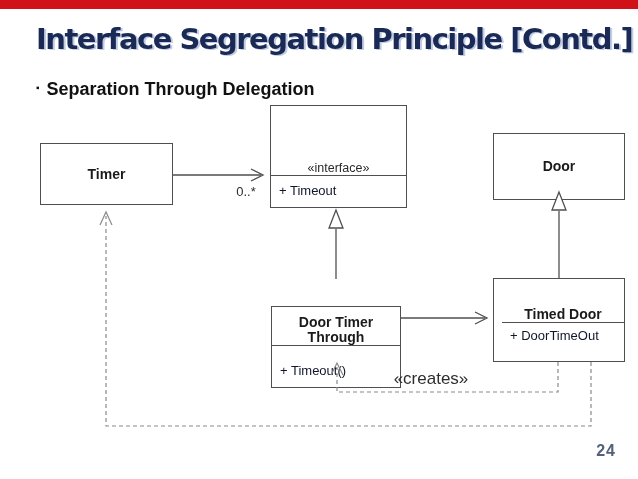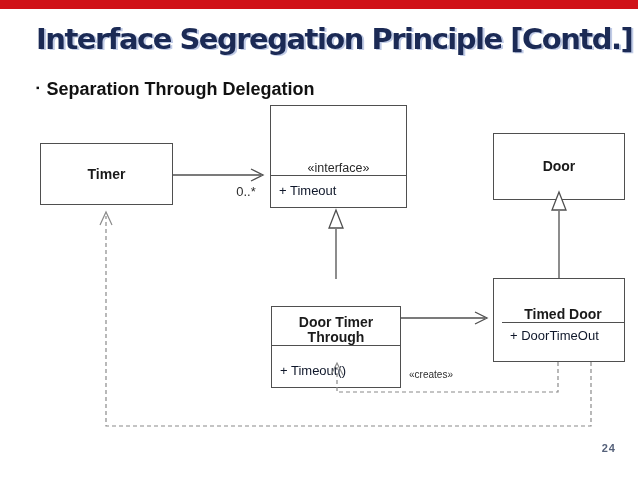--- a/index.html
+++ b/index.html
@@ -38,23 +38,23 @@
   #box-door{left:493px;top:125px;width:132px;height:67px;margin-top:8px;}
   #box-adapter{left:271px;top:278px;width:130px;height:82px;margin-top:28px;}
   #ad-top{height:38px;}
   #ad-bottom{height:50px;}
   #box-timed-door{left:493px;top:278px;width:132px;height:84px;padding-left:8px;}
   #td-top{height:42.5px;}
   #td-bottom{height:26px;}
   #connector-svg{position:absolute;left:0;top:0;pointer-events:none;}
   .float-label{position:absolute;color:#2e2e2e;}
   #label-multiplicity{left:228px;top:184px;width:36px;font-size:13px;text-align:center;}
-  #label-creates{left:386px;top:369px;width:90px;font-size:10px;text-align:center;}
+  #label-creates{left:386px;top:369px;width:90px;font-size:17px;text-align:center;}
   #page-number{position:absolute;left:586px;top:442px;width:30px;text-align:right;
-    font-size:11px;color:#55617a;font-weight:bold;letter-spacing:1px;}
+    font-size:16px;color:#55617a;font-weight:bold;letter-spacing:1px;}
 </style>
 </head>
 <body>
 
 <div id="slide">
 
   <div id="accent-bar" style="background: rgb(208, 18, 24);"></div>
 
   <div id="title" style="color: rgb(27, 42, 85);">Interface Segregation Principle [Contd.]</div>
 

